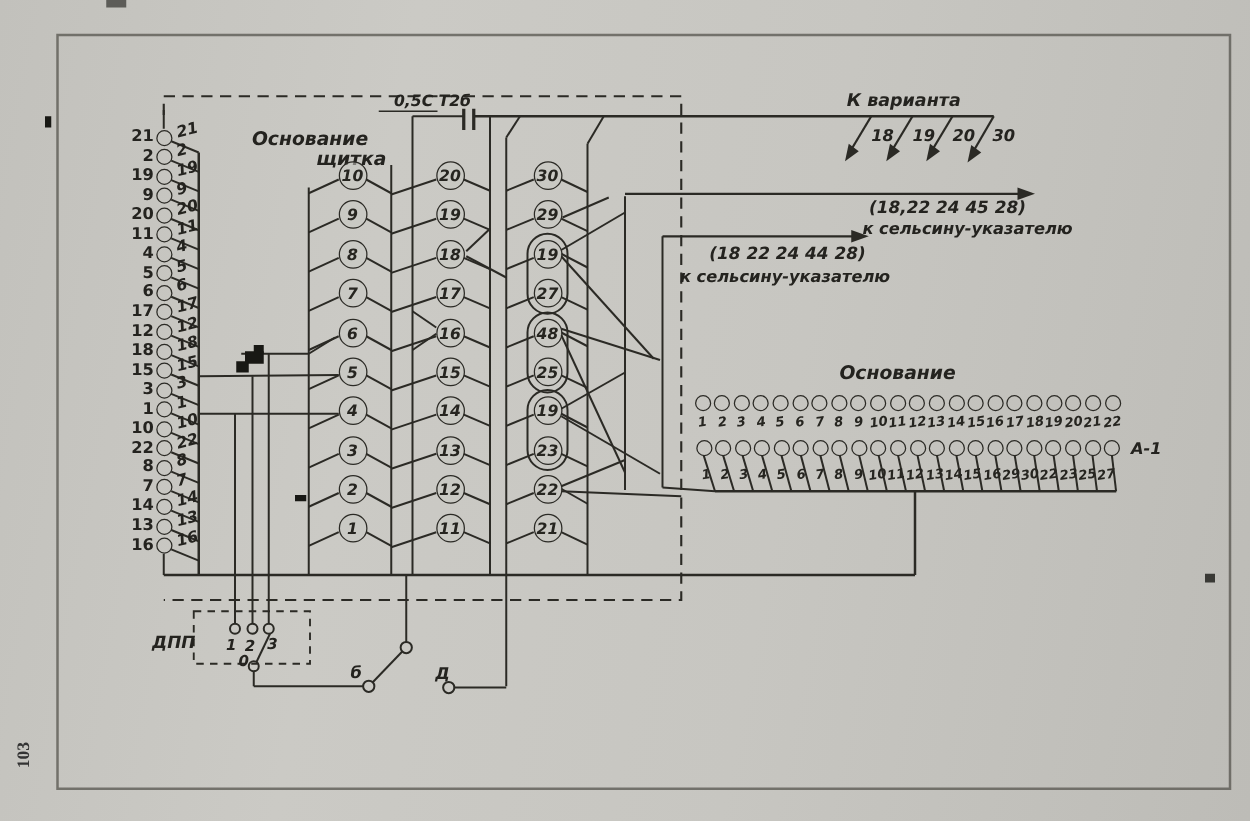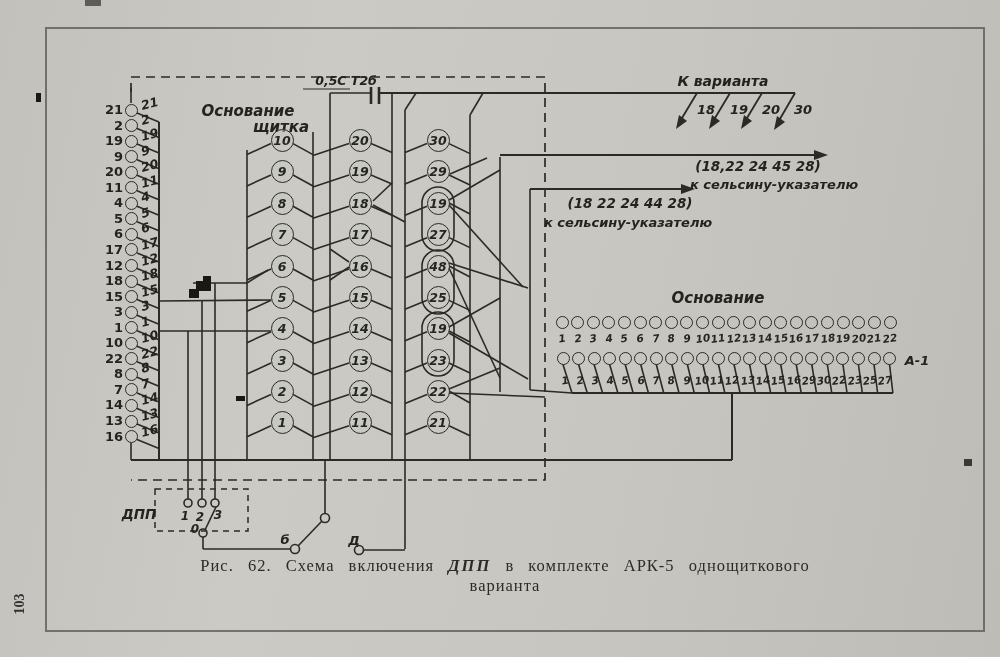--- a/index.html
+++ b/index.html
@@ -243,27 +243,20 @@
   <div class="lbl hand" style="left:774px;top:184px;font-size:13px">к сельсину-указателю</div>
   <div class="lbl hand" style="left:630px;top:203px;font-size:13.5px">(18 22 24 44 28)</div>
   <div class="lbl hand" style="left:628px;top:222px;font-size:13px">к сельсину-указателю</div>
   <div class="lbl hand" style="left:718px;top:298px;font-size:15px">Основание</div>
   <div class="lbl hand" style="left:917px;top:360px;font-size:13px">А-1</div>
   <div class="lbl hand" style="left:139px;top:514px;font-size:13.5px">ДПП</div>
   <div class="lbl hand" style="left:195px;top:529px;font-size:12px">0</div>
   <div class="lbl hand" style="left:285px;top:539px;font-size:13px">б</div>
   <div class="lbl hand" style="left:354px;top:540px;font-size:13px">Д</div>
 
-  <div class="caption">
-    <span>Рис. 62. Схема включения</span>
-    <span class="it">ДПП</span>
-    <span>в комплекте АРК-5 однощиткового</span>
-    <br>
-    <span>варианта</span>
-  </div>
 
   <div id="pageno">103</div>
 
   <div class="smudge" style="left:196px;top:281px;width:15px;height:10px"></div>
   <div class="smudge" style="left:189px;top:289px;width:10px;height:9px"></div>
   <div class="smudge" style="left:203px;top:276px;width:8px;height:7px"></div>
   <div class="smudge" style="left:236px;top:396px;width:9px;height:5px"></div>
   <div class="smudge" style="left:36px;top:93px;width:5px;height:9px"></div>
   <div class="smudge" style="left:964px;top:459px;width:8px;height:7px;opacity:.8"></div>
   <div class="smudge" style="left:85px;top:0;width:16px;height:6px;opacity:.6"></div>

